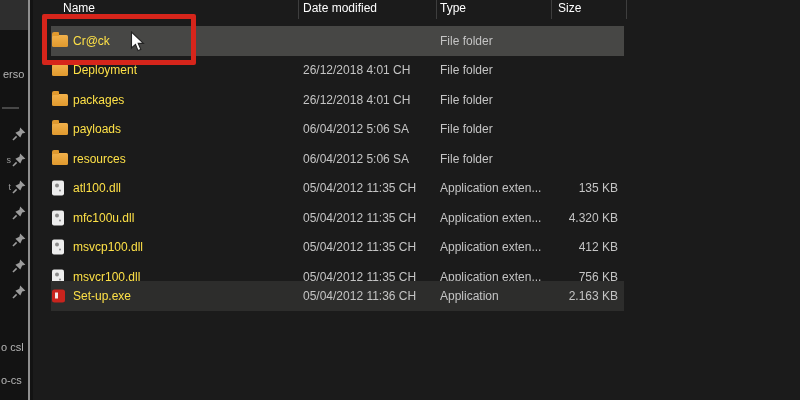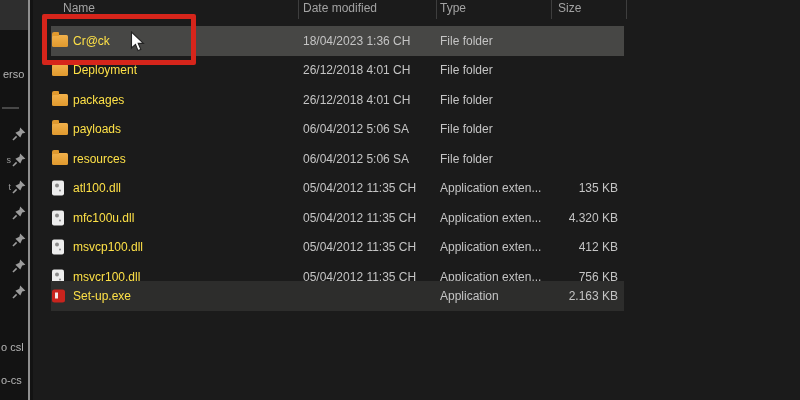--- a/index.html
+++ b/index.html
@@ -15,21 +15,21 @@
   #frag-b1{left:1px;top:341px;}
   #frag-b2{left:1px;top:374px;}
   #strip-divider{position:absolute;left:2px;top:107px;width:17px;height:2px;background:#474747;}
   .pin{position:absolute;left:6px;width:20px;height:16px;}
   .pin svg{position:absolute;right:0;top:0;width:14px;height:14px;}
   .pin .pin-prefix{position:absolute;right:15px;top:2px;font-size:9px;color:#9a9a9a;}
   #edge-line{position:absolute;left:28px;top:0;width:2px;height:100%;background:#8f8f8f;}
 
   
   #panel{position:absolute;left:33px;top:0;width:767px;height:100%;background:#1b1b1b;}
-  .hdr-label{position:absolute;top:1px;font-size:12px;color:#a3a3a3;white-space:nowrap;}
+  .hdr-label{position:absolute;top:1px;font-size:12px;color:#ffffff;white-space:nowrap;}
   #hdr-name{left:30px;} #hdr-date{left:270px;} #hdr-type{left:407px;} #hdr-size{left:525px;}
   .hdr-sep{position:absolute;top:0;width:1px;height:19px;background:#3e3e3e;}
   #sep-1{left:265px;} #sep-2{left:403px;} #sep-3{left:518px;} #sep-4{left:593px;}
 
   
   .row{position:absolute;left:18px;width:573px;height:29.5px;}
   .row[data-state="selected"]{background:#474745;}
   .row[data-state="highlight"]{background:#2d2d2c;}
   .cell{position:absolute;top:50%;transform:translateY(-50%);font-size:12px;
         color:#c4c4c4;white-space:nowrap;}
@@ -132,21 +132,20 @@
     <span id="hdr-type" class="hdr-label">Type</span>
     <span id="hdr-size" class="hdr-label">Size</span>
     <div id="sep-1" class="hdr-sep"></div>
     <div id="sep-2" class="hdr-sep"></div>
     <div id="sep-3" class="hdr-sep"></div>
     <div id="sep-4" class="hdr-sep"></div>
     <div id="rows">
   <div class="row" data-state="selected" style="top: 26px;">
     <span class="icon folder"></span>
     <span class="cell c-name">Cr@ck</span>
-    <span class="cell c-date">18/04/2023 1:36 CH</span>
     <span class="cell c-type">File folder</span>
     <span class="cell c-size"></span>
   </div>
 
   <div class="row" data-state="normal" style="top: 55.5px;">
     <span class="icon folder"></span>
     <span class="cell c-name">Deployment</span>
     <span class="cell c-date">26/12/2018 4:01 CH</span>
     <span class="cell c-type">File folder</span>
     <span class="cell c-size"></span>
@@ -204,20 +203,21 @@
     <span class="icon dll"></span>
     <span class="cell c-name">msvcr100.dll</span>
     <span class="cell c-date">05/04/2012 11:35 CH</span>
     <span class="cell c-type">Application exten...</span>
     <span class="cell c-size">756 KB</span>
   </div>
 
   <div class="row" data-state="highlight" style="top: 281px;">
     <span class="icon exe"></span>
     <span class="cell c-name">Set-up.exe</span>
+    <span class="cell c-date">05/04/2012 11:36 CH</span>
     <span class="cell c-type">Application</span>
     <span class="cell c-size">2.163 KB</span>
   </div>
 </div>
   </div>
 
   <div id="red-box"></div>
   <svg id="cursor" viewBox="0 0 16 22">
     <path d="M1.5 1 L1.5 17 L5.5 13.4 L8 19.6 L10.8 18.4 L8.2 12.4 L13.4 12.4 Z" fill="#ffffff" stroke="#222222" stroke-width="1.1"></path>
   </svg>

